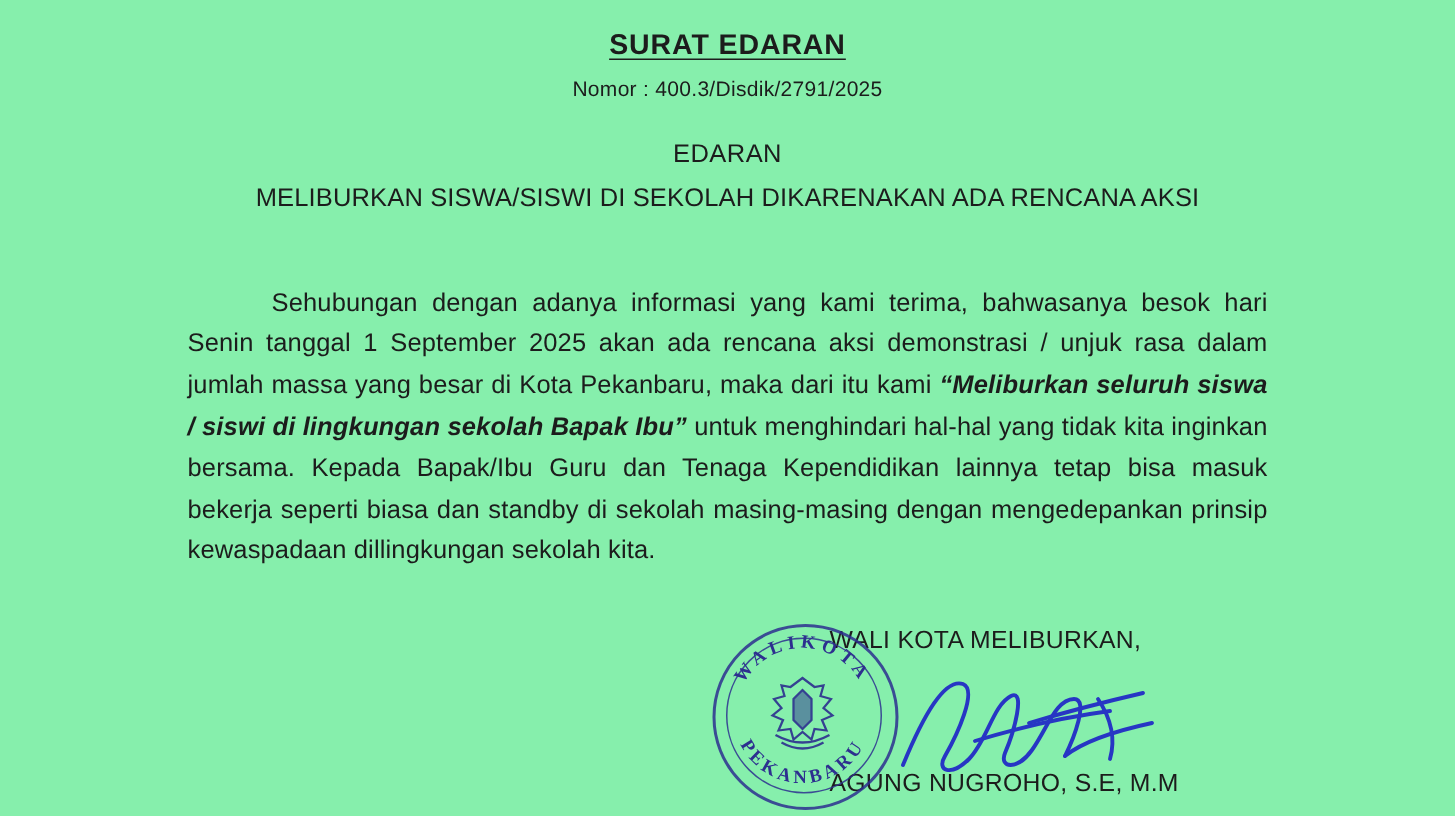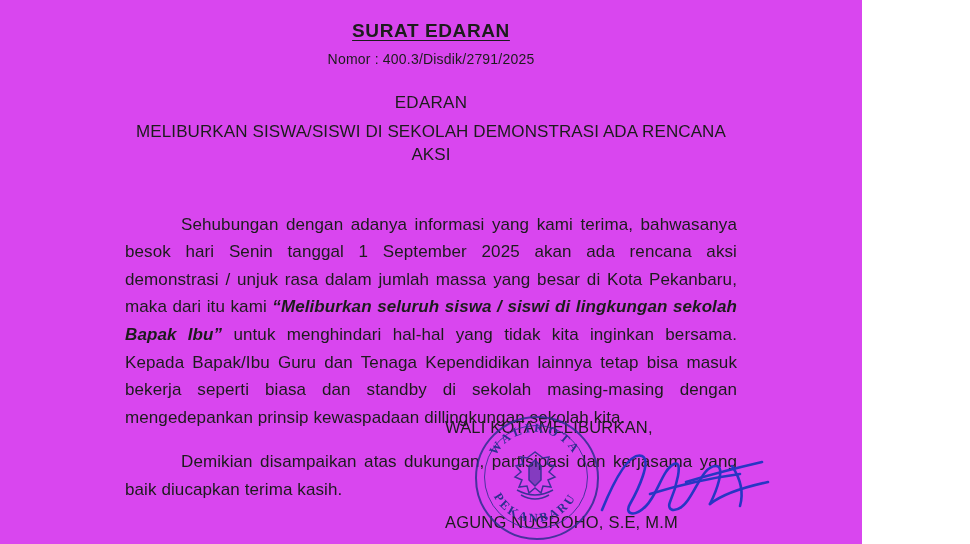--- a/index.html
+++ b/index.html
@@ -9,23 +9,23 @@
   }
   body {
     width: 970px;
     height: 544px;
     overflow: hidden;
     font-family: "Liberation Sans", sans-serif;
     color: #1c1c1c;
   }
   .page {
     position: relative;
-    width: 862px;
+    width: 970px;
     height: 544px;
-    background: #d946ef;
+    background: #86efac;
     box-sizing: border-box;
     padding: 14px 125px 0 125px;
   }
   .header-block {
     text-align: center;
   }
   .doc-title {
     font-size: 19px;
     font-weight: bold;
     letter-spacing: 0.6px;
@@ -154,26 +154,25 @@
 </style>
 </head>
 <body>
 
 <div class="page">
 
   <div class="header-block">
     <div class="doc-title">SURAT EDARAN</div>
     <div class="doc-number">Nomor : 400.3/Disdik/2791/2025</div>
     <div class="tentang">EDARAN</div>
-    <div class="subject">MELIBURKAN SISWA/SISWI DI SEKOLAH DEMONSTRASI ADA RENCANA AKSI</div>
+    <div class="subject">MELIBURKAN SISWA/SISWI DI SEKOLAH DIKARENAKAN ADA RENCANA AKSI</div>
   </div>
 
   <div class="body-block">
     <p class="para"><span>Sehubungan dengan adanya informasi yang kami terima, bahwasanya besok hari Senin tanggal 1 September 2025 akan ada rencana aksi demonstrasi / unjuk rasa dalam jumlah massa yang besar di Kota Pekanbaru, maka dari itu kami </span><span class="bolditalic">“Meliburkan seluruh siswa / siswi di lingkungan sekolah Bapak Ibu”</span><span> untuk menghindari hal-hal yang tidak kita inginkan bersama. Kepada Bapak/Ibu Guru dan Tenaga Kependidikan lainnya tetap bisa masuk bekerja seperti biasa dan standby di sekolah masing-masing dengan mengedepankan prinsip kewaspadaan dillingkungan sekolah kita.</span></p>
-    <p class="para">Demikian disampaikan atas dukungan, partisipasi dan kerjasama yang baik diucapkan terima kasih.</p>
   </div>
 
   <div class="sign-block">
     <div class="sign-title">WALI KOTA MELIBURKAN,</div>
     <div class="sign-name">AGUNG NUGROHO, S.E, M.M</div>
   </div>
 
   <div class="stamp">
     <div class="ring-outer"></div>
     <div class="ring-inner"></div>

